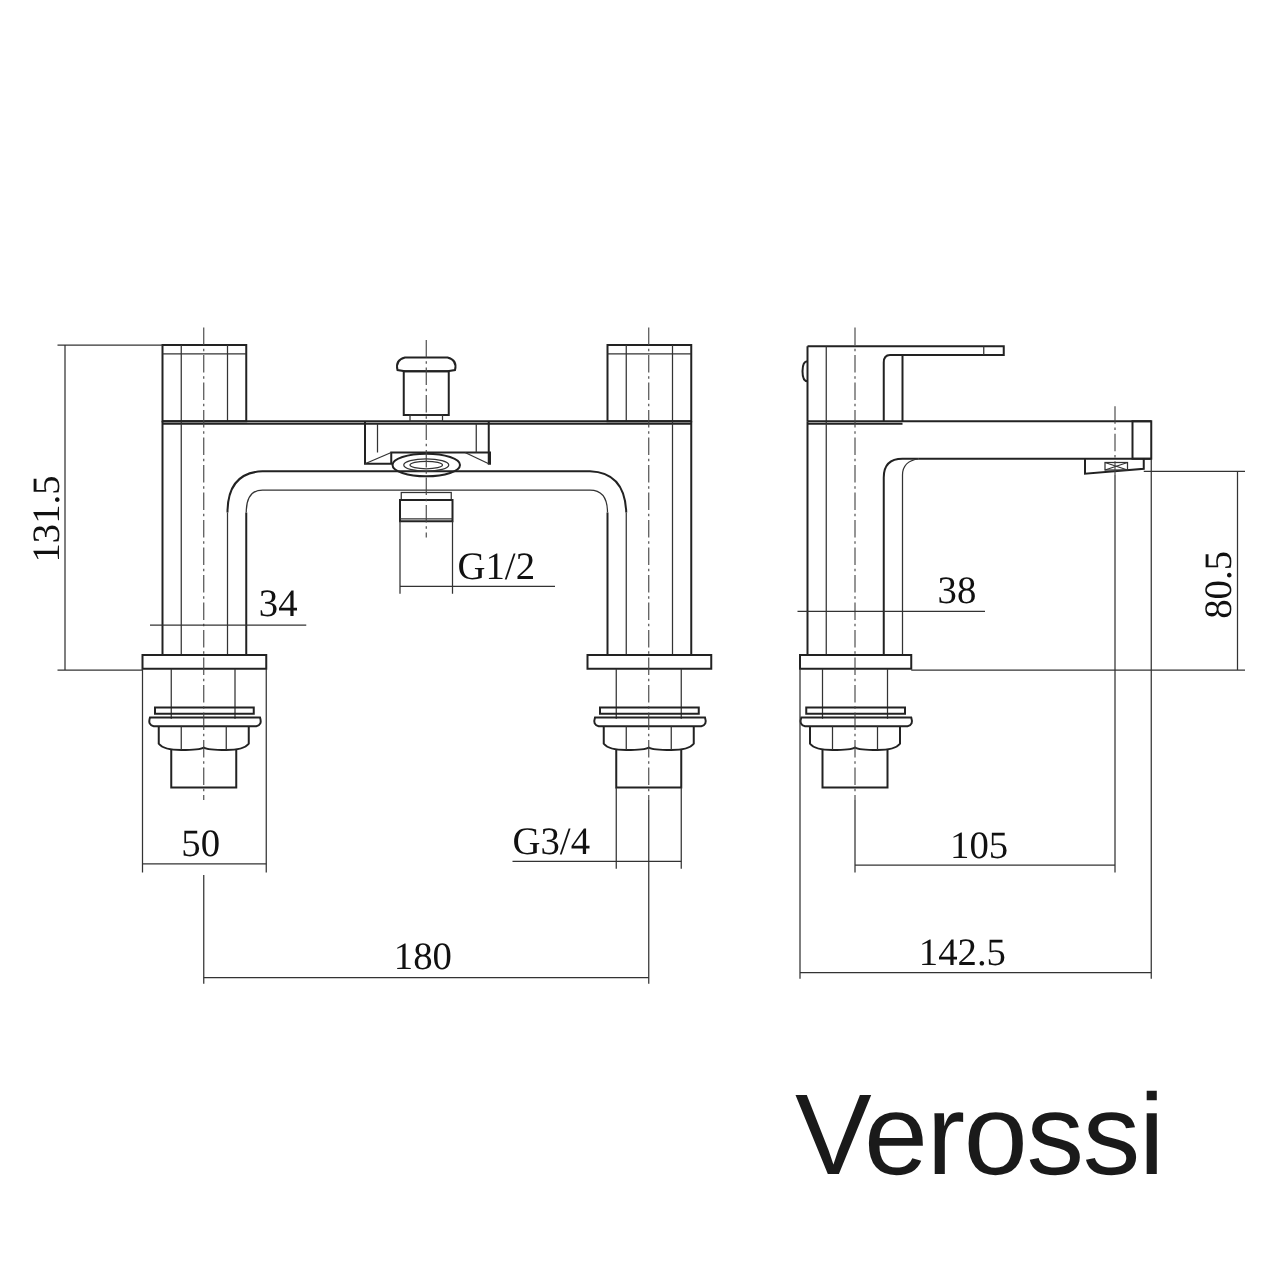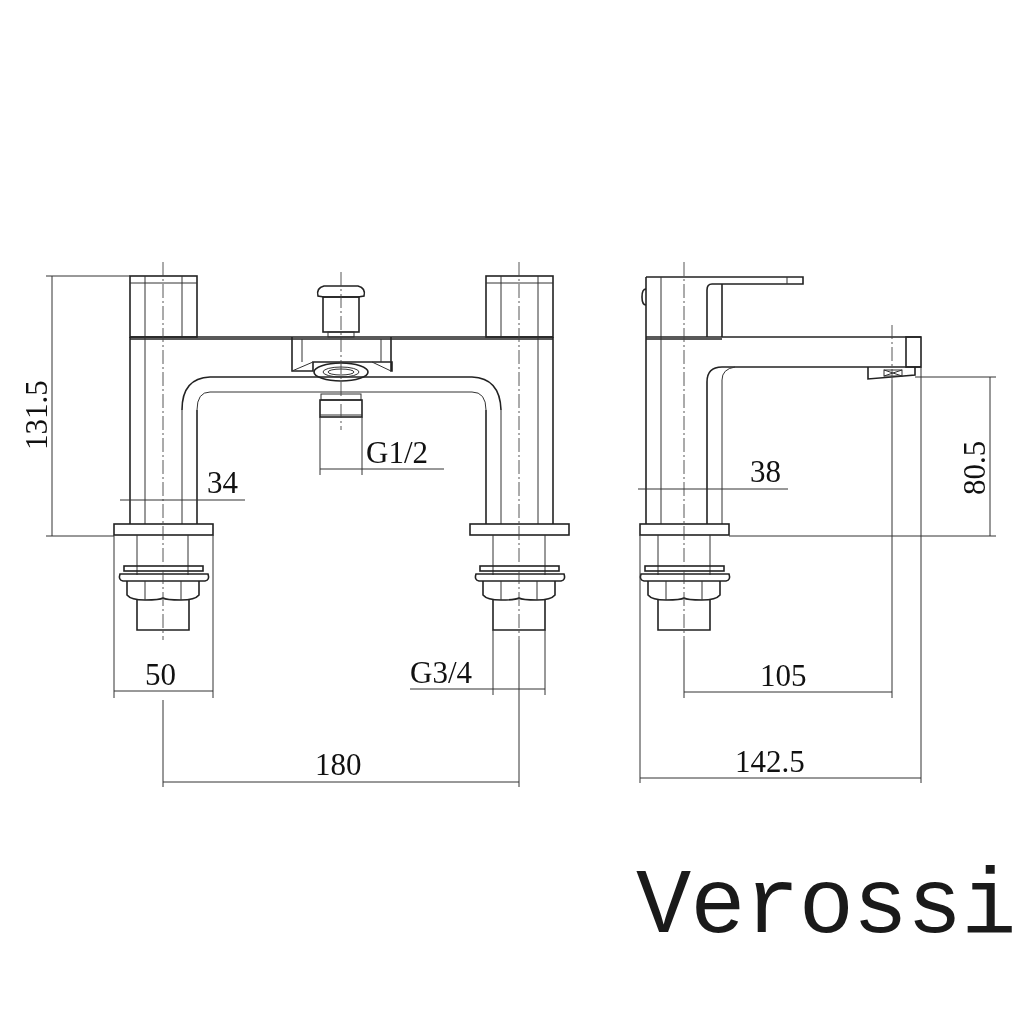--- a/index.html
+++ b/index.html
@@ -1,21 +1,21 @@
 <!DOCTYPE html>
 <html><head>
 <meta charset="utf-8">
 <style>
   html, body { margin: 0; padding: 0; background: #ffffff; }
   body { width: 1024px; height: 1024px; position: relative; overflow: hidden; }
   #canvas { position: absolute; left: 0; top: 0; width: 1024px; height: 1024px; }
   svg text.dim { font-family: "Liberation Serif", "DejaVu Serif", serif; font-size: 31px; fill: #111; }
   .brand {
     position: absolute; left: 636px; top: 862px;
-    font-family: Liberation Mono, monospace;
+    font-family: Liberation Sans, sans-serif;
     font-size: 92px; color: #1a1a1a; letter-spacing: -1px; line-height: 1;
   }
   .ln { stroke: #222; stroke-width: 1.6; fill: none; }
   .thin { stroke: #333; stroke-width: 1; fill: none; }
   .ctr { stroke: #444; stroke-width: 0.9; fill: none; stroke-dasharray: 14 3 2 3; }
 </style>
 </head>
 <body>
 
 <div id="canvas">

